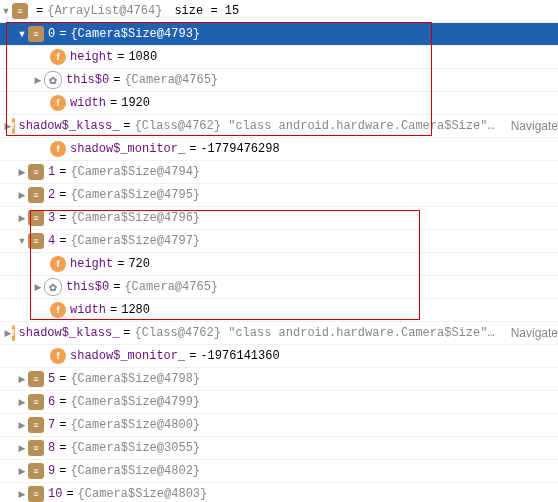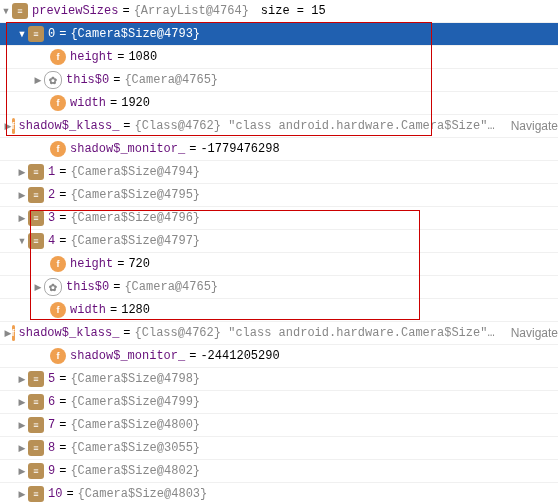--- a/index.html
+++ b/index.html
@@ -25,21 +25,20 @@
 .container{position:relative}
 .pipe{color:#999;margin:0 6px}
 </style>
 </head>
 <body>
 <div class="container">
 
 <div class="row">
 <span class="arrow down"></span>
 <span class="icon icon-list">≡</span>
-<span class="name">previewSizes</span>
 <span class="eq">=</span>
 <span class="val gray">{ArrayList@4764}</span>
 <span class="pipe"></span>
 <span class="val">size = 15</span>
 </div>
 
 <div class="row selected">
 <span class="ind" style="width:16px"></span>
 <span class="arrow down"></span>
 <span class="icon icon-list">≡</span>
@@ -149,21 +148,21 @@
       <span class="name">shadow$_klass_</span>
       <span class="eq">=</span>
       <span class="val gray">{Class@4762} "class android.hardware.Camera$Size"…</span>
       <span class="nav">Navigate</span>
     </div>
 <div class="row">
       <span class="ind" style="width:50px"></span>
       <span class="icon icon-f"></span>
       <span class="name">shadow$_monitor_</span>
       <span class="eq">=</span>
-      <span class="val">-2441205290</span>
+      <span class="val">-1976141360</span>
     </div>
 
 <div class="row">
       <span class="ind" style="width:16px"></span>
       <span class="arrow right"></span>
       <span class="icon icon-list">≡</span>
       <span class="name">5</span>
       <span class="eq">=</span>
       <span class="val gray">{Camera$Size@4798}</span>
     </div>

